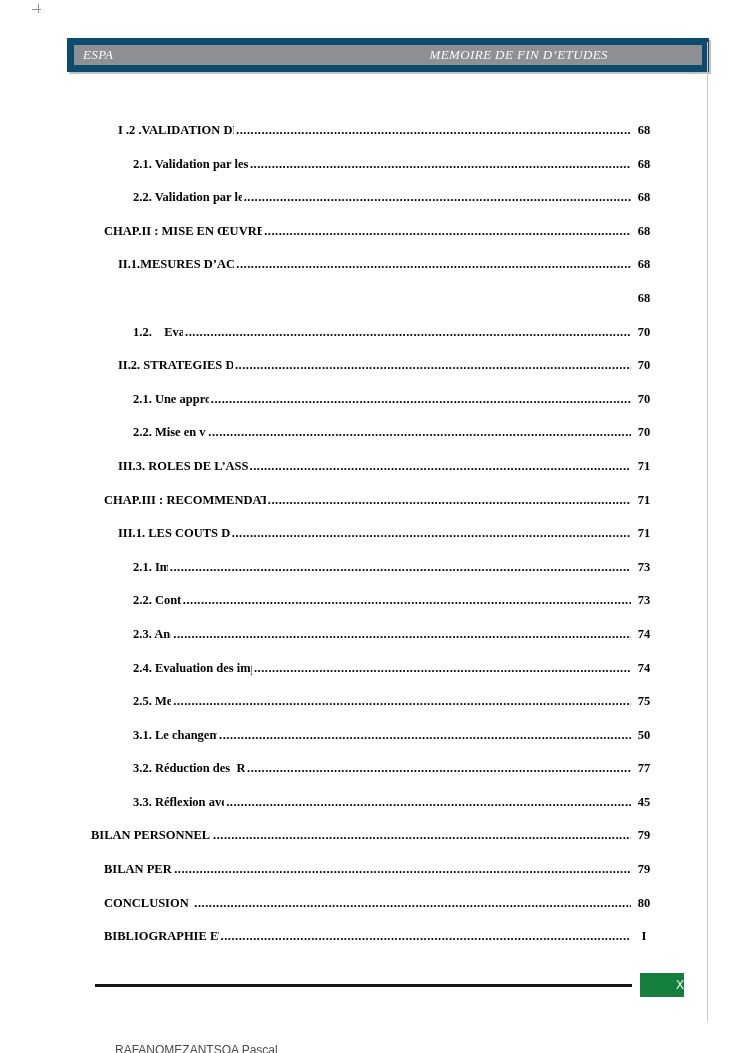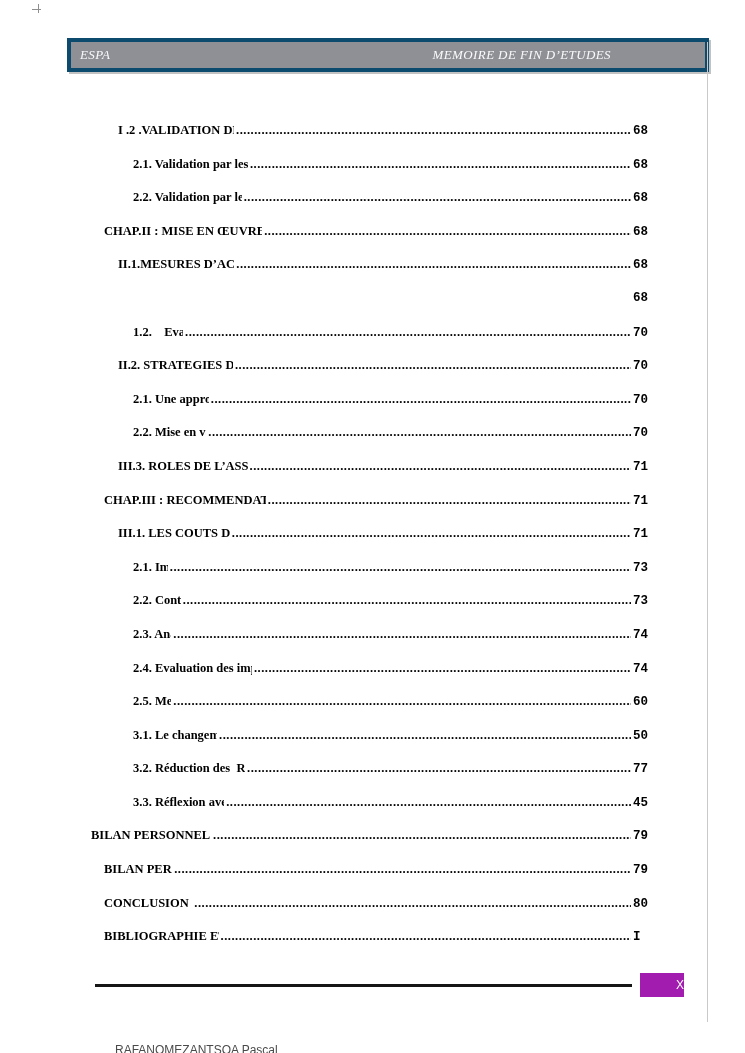--- a/index.html
+++ b/index.html
@@ -5,44 +5,44 @@
   * { margin:0; padding:0; box-sizing:border-box; }
   html, body { background:#ffffff; }
   .page {
     position:relative; width:745px; height:1053px; background:#ffffff;
     font-family:"Liberation Serif", serif; color:#000; overflow:hidden;
   }
   .corner-mark-v { position:absolute; left:38px; top:4px; width:1px; height:9px; background:#8f8f8f; }
   .corner-mark-h { position:absolute; left:32px; top:9px; width:9px; height:1px; background:#8f8f8f; }
   .header-bar {
     position:absolute; left:67px; top:38px; width:642px; height:34px;
-    background:#8e9095; border:4px solid #0c4a6e;
+    background:#8e9095; border:7px solid #0c4a6e;
     display:flex; justify-content:space-between; align-items:center;
     padding:0 94px 0 9px;
     box-shadow:2px 2px 0 rgba(80,80,80,0.35);
   }
   .header-text { font-style:italic; font-size:13px; color:#fafafa; letter-spacing:0.4px; white-space:pre; }
   .right-border { position:absolute; left:707px; top:42px; width:1px; height:980px; background:#c9c9c9; }
   .toc { position:absolute; left:91px; top:114px; width:564px; }
   .toc-row {
     display:flex; align-items:baseline;
     height:33.6px; line-height:33.6px;
     font-weight:bold; font-size:12.5px; color:#000;
   }
   .indent-0 { padding-left:0; }
   .indent-1 { padding-left:13px; }
   .indent-2 { padding-left:27px; }
   .indent-3 { padding-left:42px; }
   .toc-label { white-space:pre; flex:0 1 auto; min-width:0; overflow:hidden; }
   .toc-dots { flex:1 1 auto; overflow:hidden; white-space:nowrap; letter-spacing:0.5px; margin:0 2px; }
-  .toc-page { flex:0 0 auto; min-width:22px; text-align:left;font-family:Liberation Mono, monospace; }
+  .toc-page { flex:0 0 auto; min-width:22px; text-align:center; }
   .footer-rule { position:absolute; left:95px; top:984px; width:537px; height:3px; background:#161616; }
   .page-number-box {
     position:absolute; left:640px; top:973px; width:42px; height:24px;
-    background:#a21caf; color:#ffffff;
+    background:#15803d; color:#ffffff;
     font-family:"Liberation Sans", sans-serif; font-size:12px;
     display:flex; align-items:center; justify-content:center;padding-left:44px;
   }
   .footer-author {
     position:absolute; left:115px; top:999px;
     font-family:"Liberation Sans", sans-serif; font-size:12px; color:#4a4a4a;margin-top:44px;
   }
 </style>
 </head>
 <body>
@@ -140,21 +140,21 @@
         <span class="toc-page">74</span>
       </div>
       <div class="toc-row indent-3">
         <span class="toc-label">2.4. Evaluation des impacts environnementaux </span>
         <span class="toc-dots">............................................................................................................................................................................................................................</span>
         <span class="toc-page">74</span>
       </div>
       <div class="toc-row indent-3">
         <span class="toc-label">2.5. Mesures</span>
         <span class="toc-dots">............................................................................................................................................................................................................................</span>
-        <span class="toc-page">60</span>
+        <span class="toc-page">75</span>
       </div>
       <div class="toc-row indent-3">
         <span class="toc-label">3.1. Le changement climatique</span>
         <span class="toc-dots">............................................................................................................................................................................................................................</span>
         <span class="toc-page">50</span>
       </div>
       <div class="toc-row indent-3">
         <span class="toc-label">3.2. Réduction des  Risques de Catastrophe </span>
         <span class="toc-dots">............................................................................................................................................................................................................................</span>
         <span class="toc-page">77</span>

